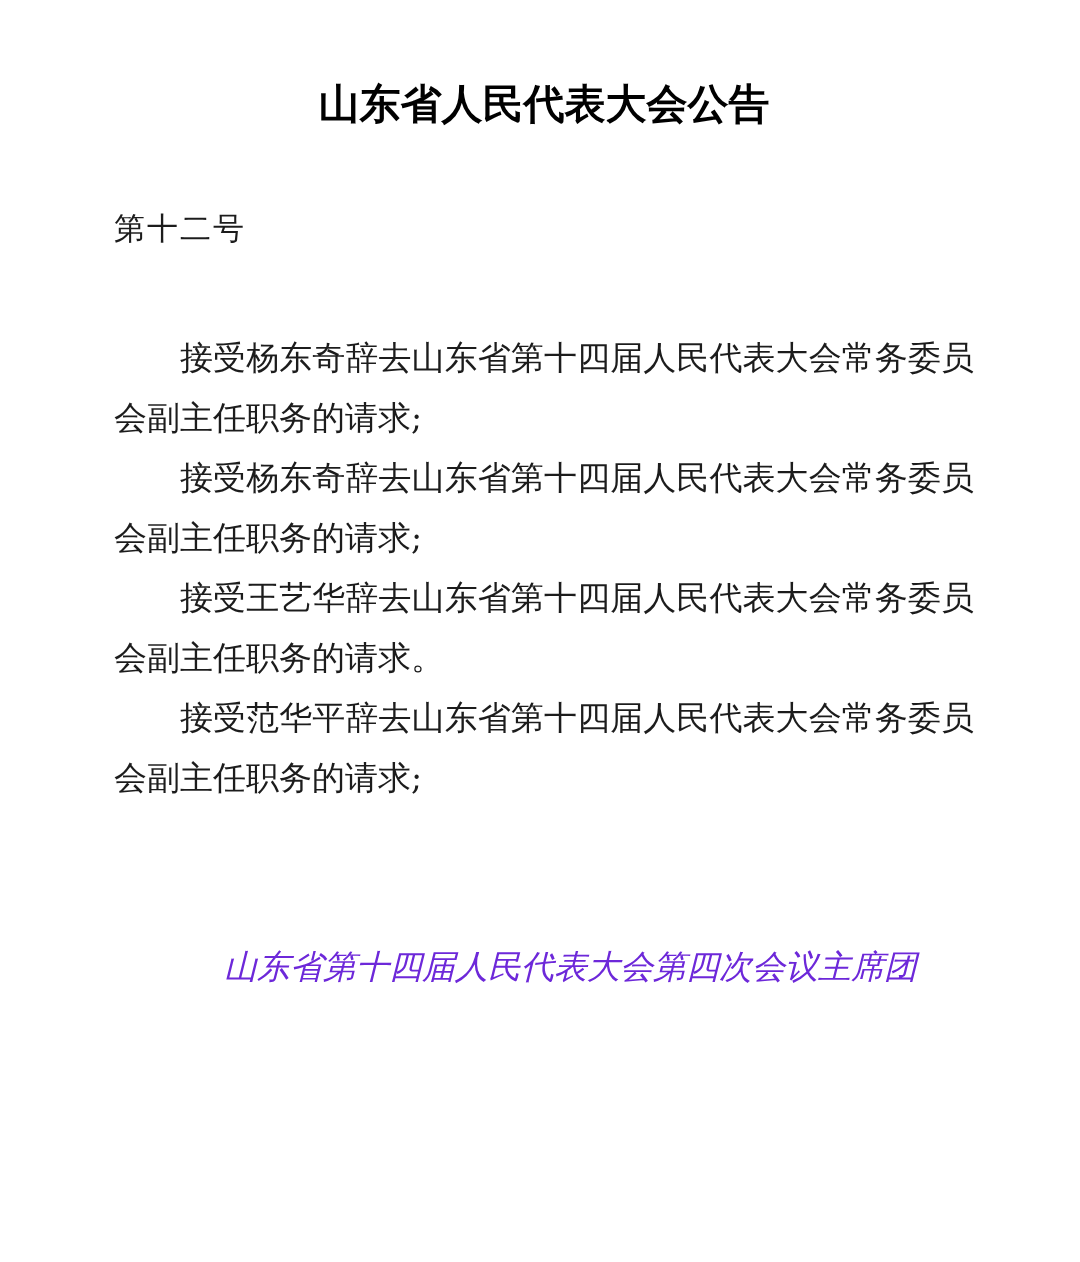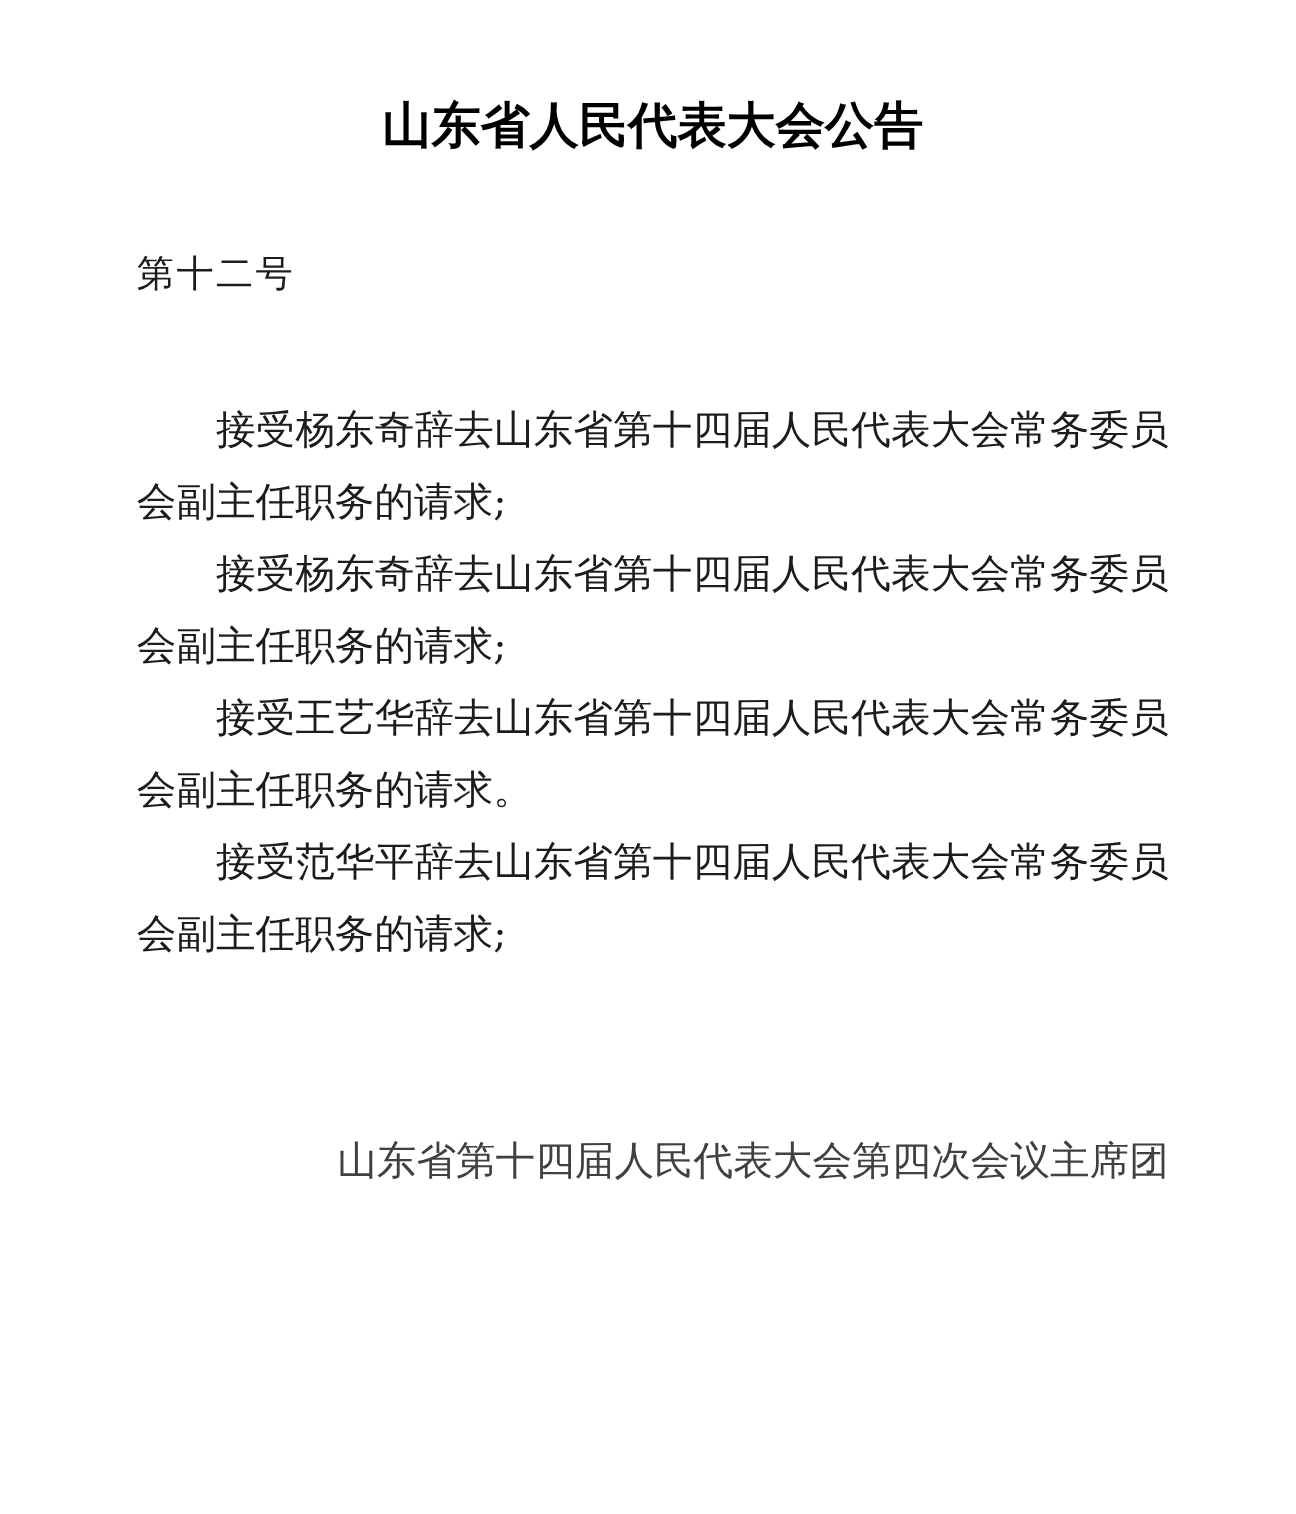--- a/index.html
+++ b/index.html
@@ -48,22 +48,23 @@
   }
   .para {
     margin: 0;
     text-indent: 66px;
   }
   .sign-block {
     margin-top: 129px;
     margin-left: 110px;
     font-size: 33px;
     line-height: 60px;
-    text-align: right;
-    color: #404040;
+    text-align: left;
+    color: #6d28d9;
+    font-style: italic;
   }
   .sign-line {
     margin: 0;
   }
 </style>
 </head>
 <body>
 
 <div class="page">
 

